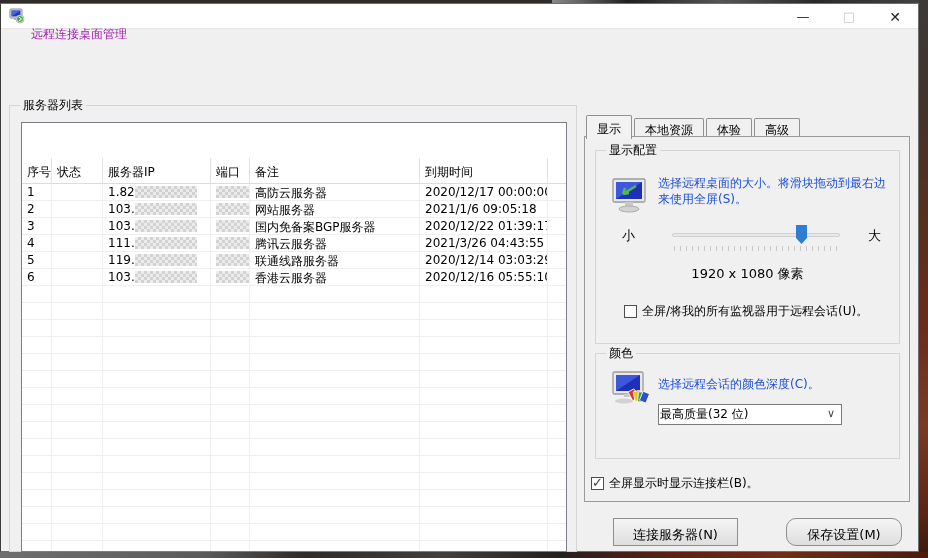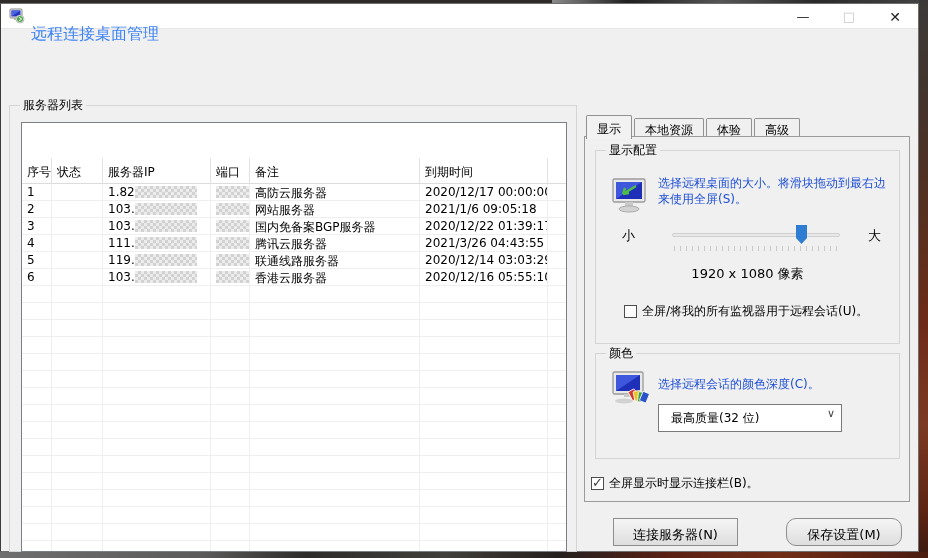--- a/index.html
+++ b/index.html
@@ -16,21 +16,21 @@
     background:linear-gradient(90deg,#6e6e6e 0%,#5a5a5a 22%,#2e2c2a 33%,#413f3c 48%,#23201e 60%,#5a2014 72%,#712d16 84%,#4a1c10 100%); }
 
   
   .window { position:absolute; left:0; top:3px; width:919px; height:549px;
     background:#f0f0f0; border:1px solid #6e6e6e; border-left-color:#3c3c3c; }
 
   
   .titlebar { position:relative; height:25px; background:#fff; border-bottom:1px solid #e6e6e6;
     display:flex; align-items:center; padding:0 0 0 8px; }
   .titlebar .ticon { width:16px; height:16px; margin-right:6px; }
-  .titlebar .ttitle { font-size:16px; color:#3b82f6;margin-top:37px; }
+  .titlebar .ttitle { font-size:12px; color:#a21caf;margin-top:37px; }
   .win-controls { position:absolute; right:0; top:0; height:25px; display:flex; }
   .win-btn { width:46px; height:25px; display:flex; align-items:center; justify-content:center;
     font-size:13px; color:#222; cursor:default; }
   .win-btn.max { color:#c9c9c9; }
   .win-btn.close { font-size:14px; }
 
   
   .banner { position:relative; height:69px; background:linear-gradient(#ffffff,#eef4fb 45%,#d7e5f5);
     border-bottom:1px solid #c2d4ea; }
   .banner .bicon { position:absolute; left:16px; top:2px; width:60px; height:62px; }
@@ -81,23 +81,23 @@
     background:repeating-linear-gradient(90deg,#c9c9c9 0 1px,transparent 1px 6px); }
   .resolution { position:absolute; width:100%; text-align:center; font-size:13px; color:#000; }
 
   .cbx-row { position:absolute; display:flex; align-items:center; }
   .cbx { width:13px; height:13px; background:#fff; border:1px solid #4d4d4d;
     margin-right:5px; position:relative; flex:none; }
   .cbx.checked::after { content:"✓"; position:absolute; left:0px; top:-3px;
     font-size:13px; font-weight:bold; color:#3a3a3a; }
   .cbx-label { font-size:12px; color:#000; }
 
-  .combo { position:absolute; width:184px; height:28px; background:#fff;
+  .combo { position:absolute; width:184px; height:21px; background:#fff;
     border:1px solid #7a7a7a; font-size:12px; color:#000;
-    display:flex; align-items:center; padding-left:12px; }
+    display:flex; align-items:center; padding-left:1px; }
   .combo .arrow { position:absolute; right:6px; top:2px; color:#444; font-size:11px; }
 
   .btn { position:absolute; height:28px; background:linear-gradient(#f5f5f5,#dedede);
     border:1px solid #8e8e8e; font-size:13px; color:#000; text-align:center;
     padding-top:6px; font-family:inherit; }
 </style>
 </head>
 <body>
 
 <div class="desktop-top"></div>

